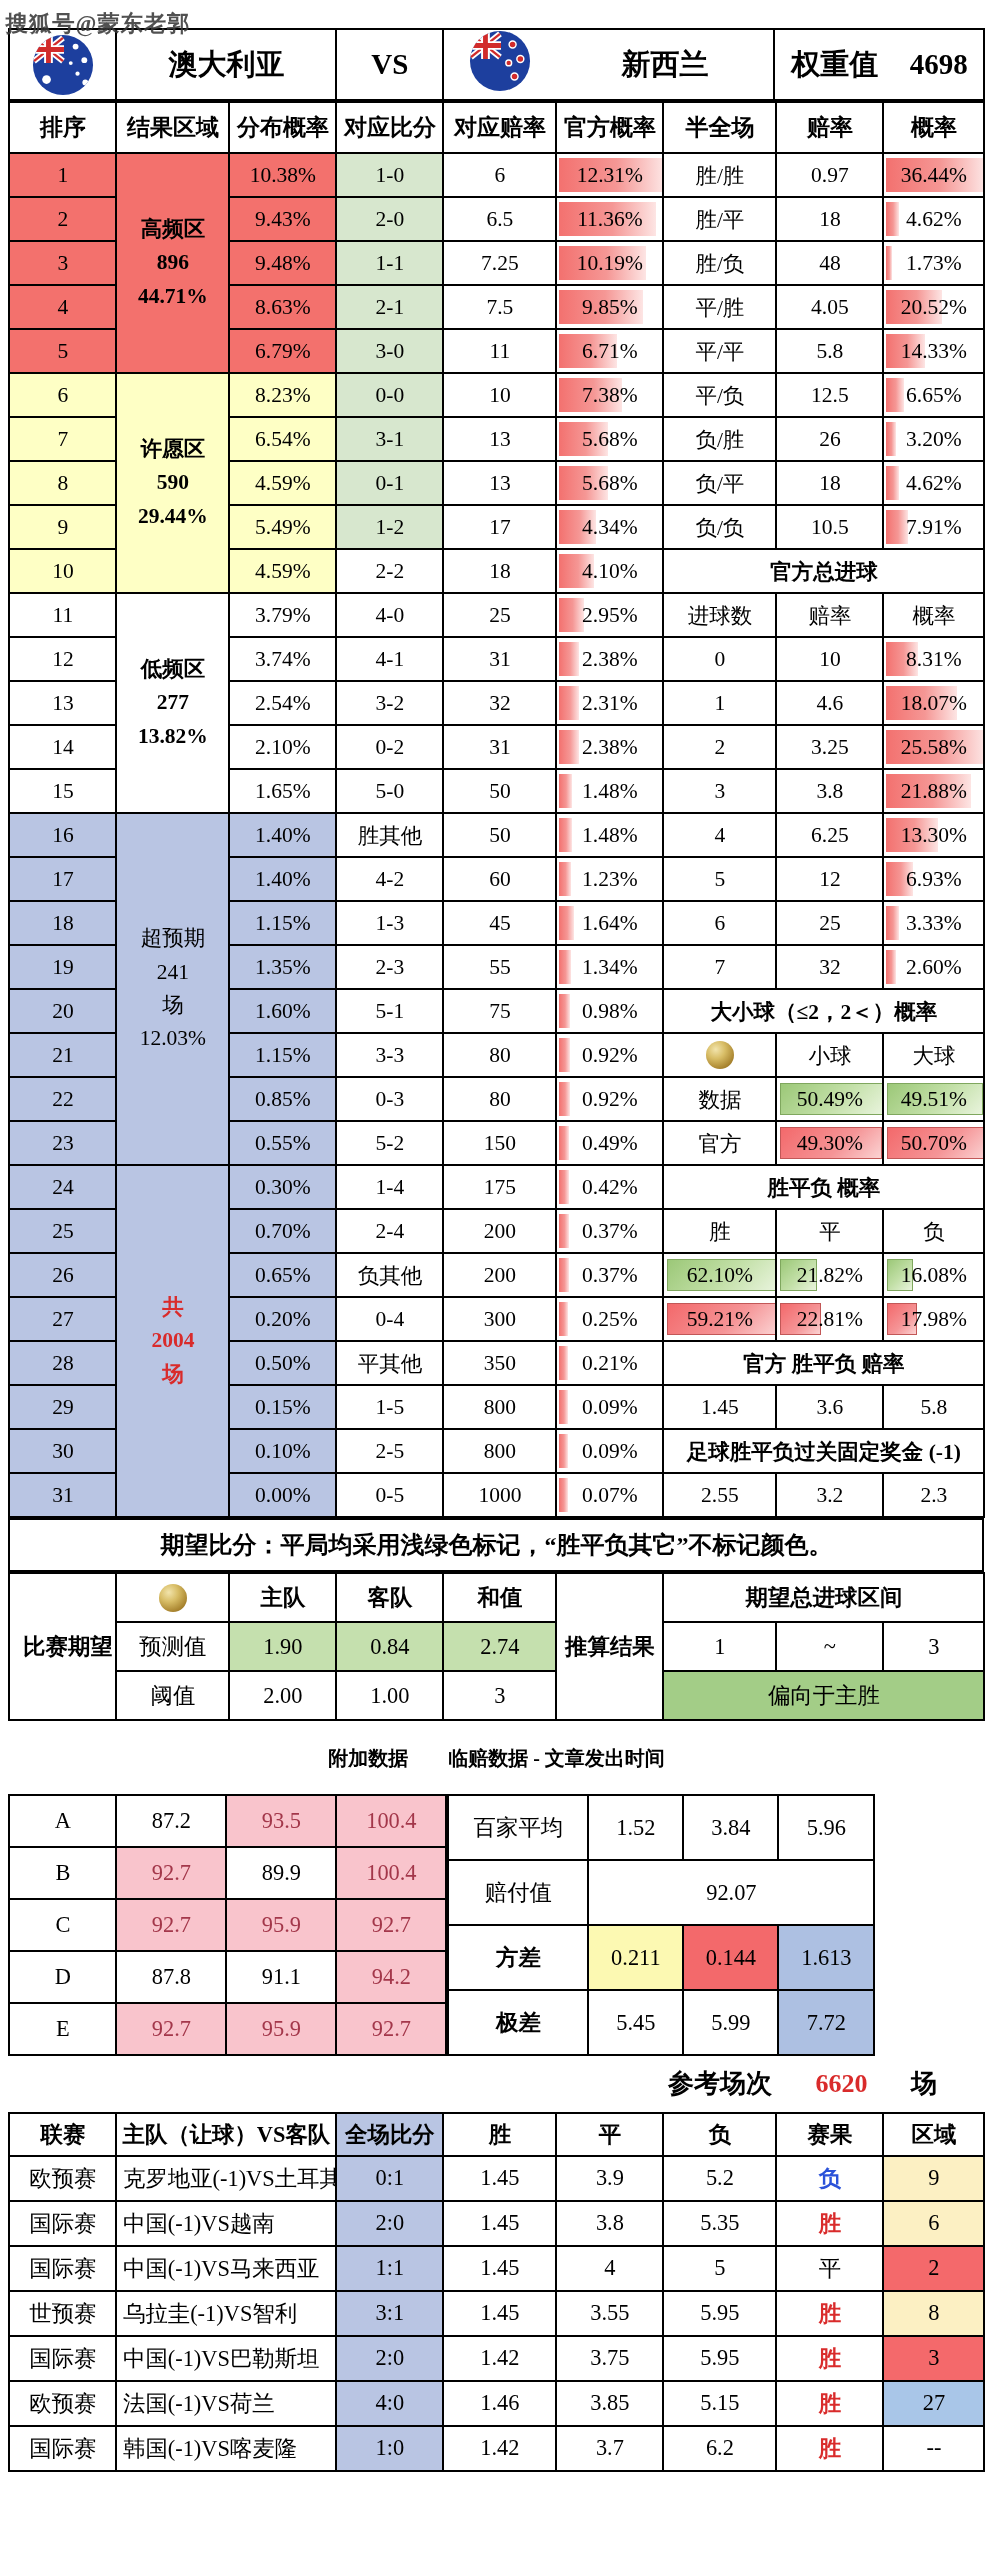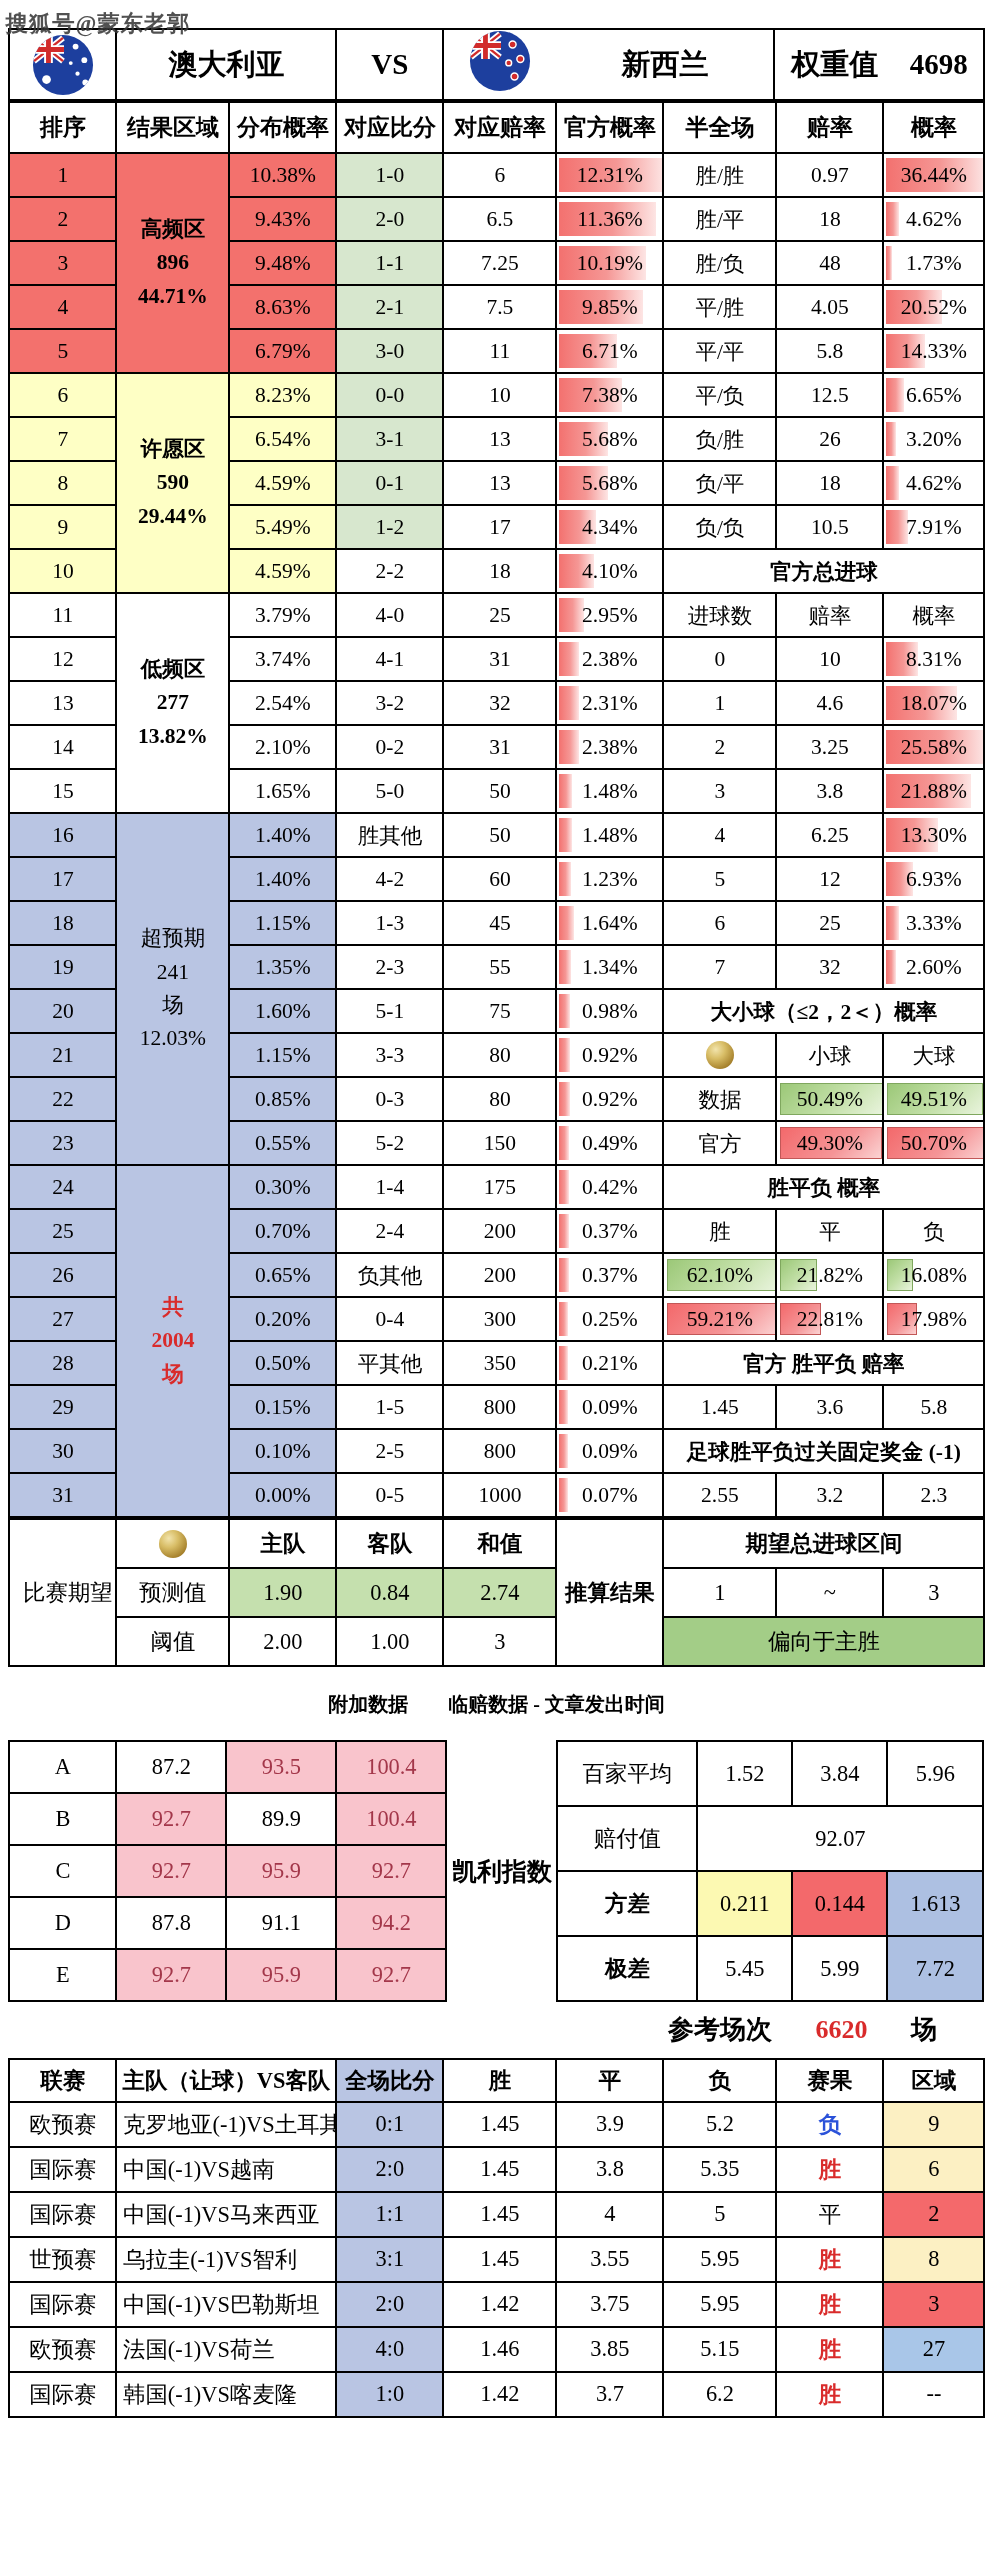--- a/index.html
+++ b/index.html
@@ -44,21 +44,21 @@
   .cellbar span { position:relative; z-index:1; }
   .merge3 { font-weight:bold; font-size:23px; white-space:nowrap; }
   .ball { display:inline-block; width:28px; height:28px; border-radius:50%; vertical-align:middle;
       background:radial-gradient(circle at 35% 30%, #f2e4ac 0%, #d8bd66 35%, #a6812c 75%, #7c5e18 100%); }
 
   
   .note-table td { height:52px; font-size:24px; font-weight:bold; }
 
   
   .exp-table td { height:49px; font-size:22.4px; }
-  .exp-left { font-weight:normal; font-size:24px; line-height:1.3;padding-left:10px; }
+  .exp-left { font-weight:bold; font-size:24px; line-height:1.3;padding-left:10px; }
   .exp-head { font-weight:bold; }
   .exp-green { background:#c5e0ae; }
   .verdict { background:#a3cd87; font-size:23px; }
   .midlabel { font-weight:bold; font-size:24px; line-height:1.3; }
   .range-title { font-weight:bold; font-size:23px; }
 
   
   .sec-title { text-align:center; font-size:20px; font-weight:bold; margin:24px 0 22.4px 0; }
   .kelly-wrap { display:flex; align-items:stretch; margin-left:8.4px; width:976px; }
   .kelly-wrap table { margin:0; }
@@ -537,20 +537,27 @@
           <td>0-5</td>
           <td>1000</td>
           <td class="cellbar"><div class="bar" style="width: 8%;"></div><span>0.07%</span></td>
           <td>2.55</td>
           <td>3.2</td>
           <td>2.3</td>
         </tr>
       </tbody>
   </table>
 
+  <table class="note-table">
+    <tbody>
+        <tr>
+          <td>期望比分：平局均采用浅绿色标记，“胜平负其它”不标记颜色。</td>
+        </tr>
+  </tbody>
+    </table>
 
   <table class="exp-table">
     <colgroup>
         <col style="width:107px">
         <col style="width:113px">
         <col style="width:107px">
         <col style="width:107px">
         <col style="width:113px">
         <col style="width:107px">
         <col style="width:113px">
@@ -621,21 +628,20 @@
             <td class="pinkcell">94.2</td>
           </tr>
           <tr>
             <td>E</td>
             <td class="pinkcell">92.7</td>
             <td class="pinkcell">95.9</td>
             <td class="pinkcell">92.7</td>
           </tr>
         </tbody>
     </table>
-    <div class="kelly-mid">凯利指数</div>
     <table class="kelly-right">
       <colgroup>
           <col style="width:140px">
           <col style="width:95px">
           <col style="width:95px">
           <col style="width:96px">
         </colgroup>
       <tbody>
           <tr>
         <td>百家平均</td>

